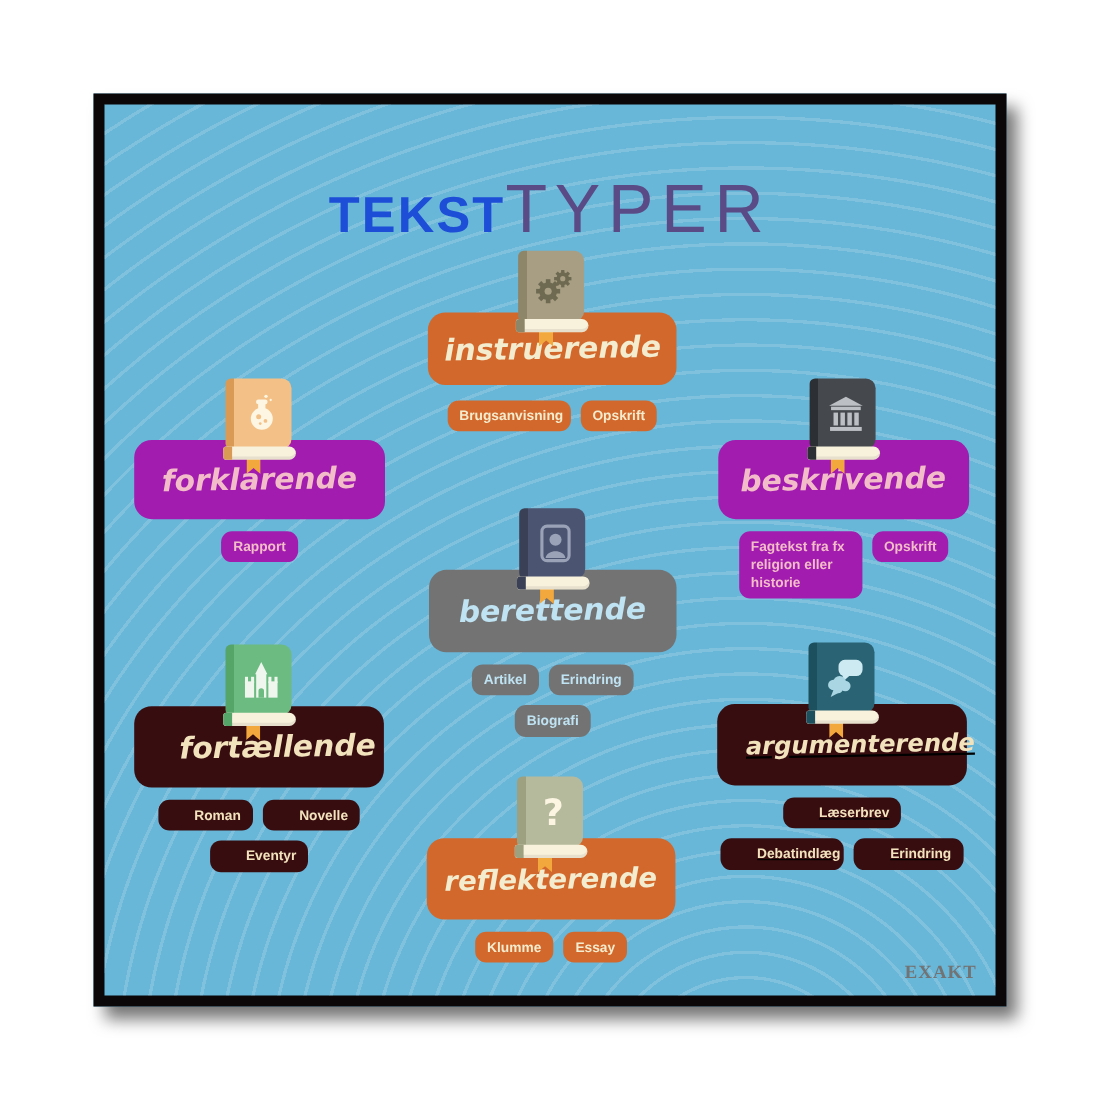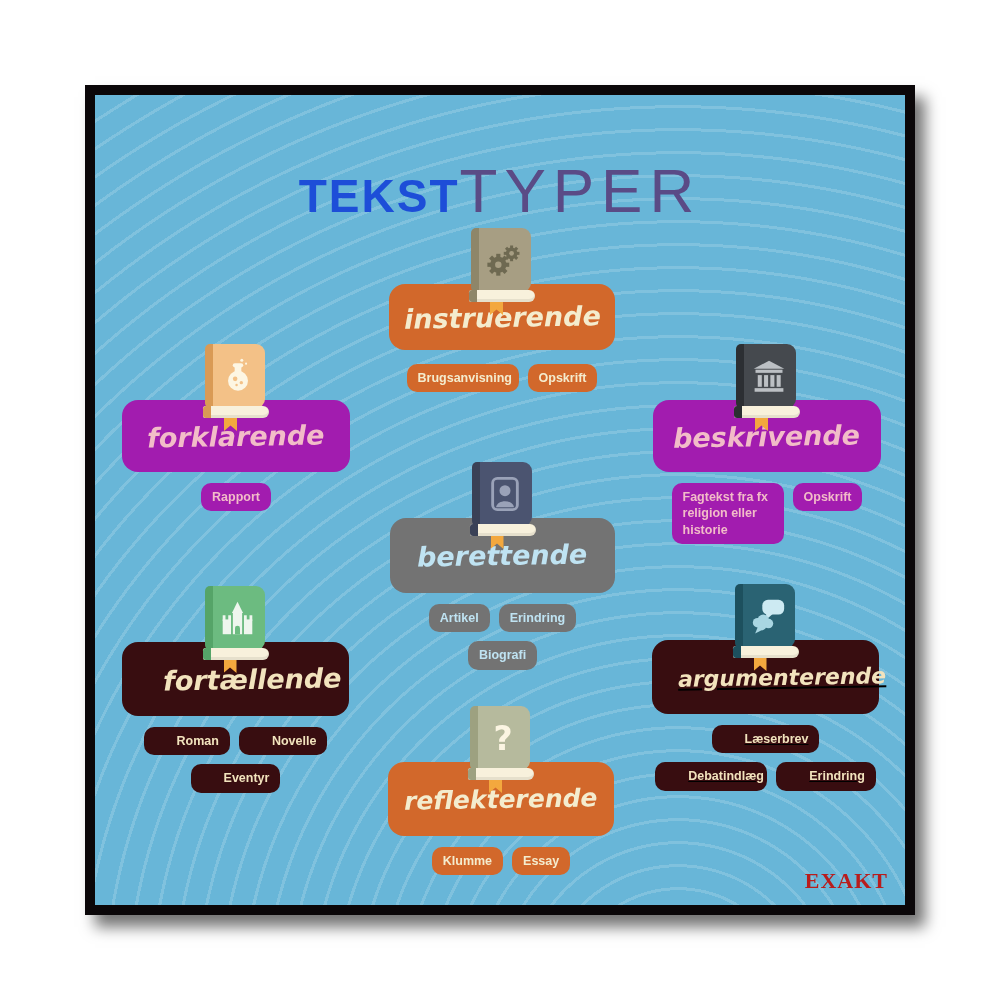--- a/index.html
+++ b/index.html
@@ -69,22 +69,22 @@
   .b-instr{--cover:#a79e83;--spine:#8e8669;}
   .b-forkl{--cover:#f3c187;--spine:#d99a55;}
   .b-beskr{--cover:#45494e;--spine:#2c2f33;}
   .b-beret{--cover:#4b5470;--spine:#3a4156;}
   .b-fort {--cover:#6cbb80;--spine:#55a468;}
   .b-argu {--cover:#2a6373;--spine:#1d505e;}
   .b-refl {--cover:#b6ba9d;--spine:#9da180;}
   .qmark{font-size:33px;font-weight:bold;color:#fbf5e2;font-family:"DejaVu Sans",sans-serif;}
   
   .brand{position:absolute;right:112px;bottom:106px;z-index:3;
-         font-family:"Liberation Serif",serif;font-weight:bold;font-size:22px;
-         letter-spacing:1px;color:#b91c1c;}
+         font-family:"Liberation Serif",serif;font-weight:bold;font-size:17px;
+         letter-spacing:1px;color:#737373;}
 </style>
 </head>
 <body>
 
 <div class="stage">
   <div class="poster">
     <div class="poster-bg"></div>
   </div>
 
   <div class="title">

